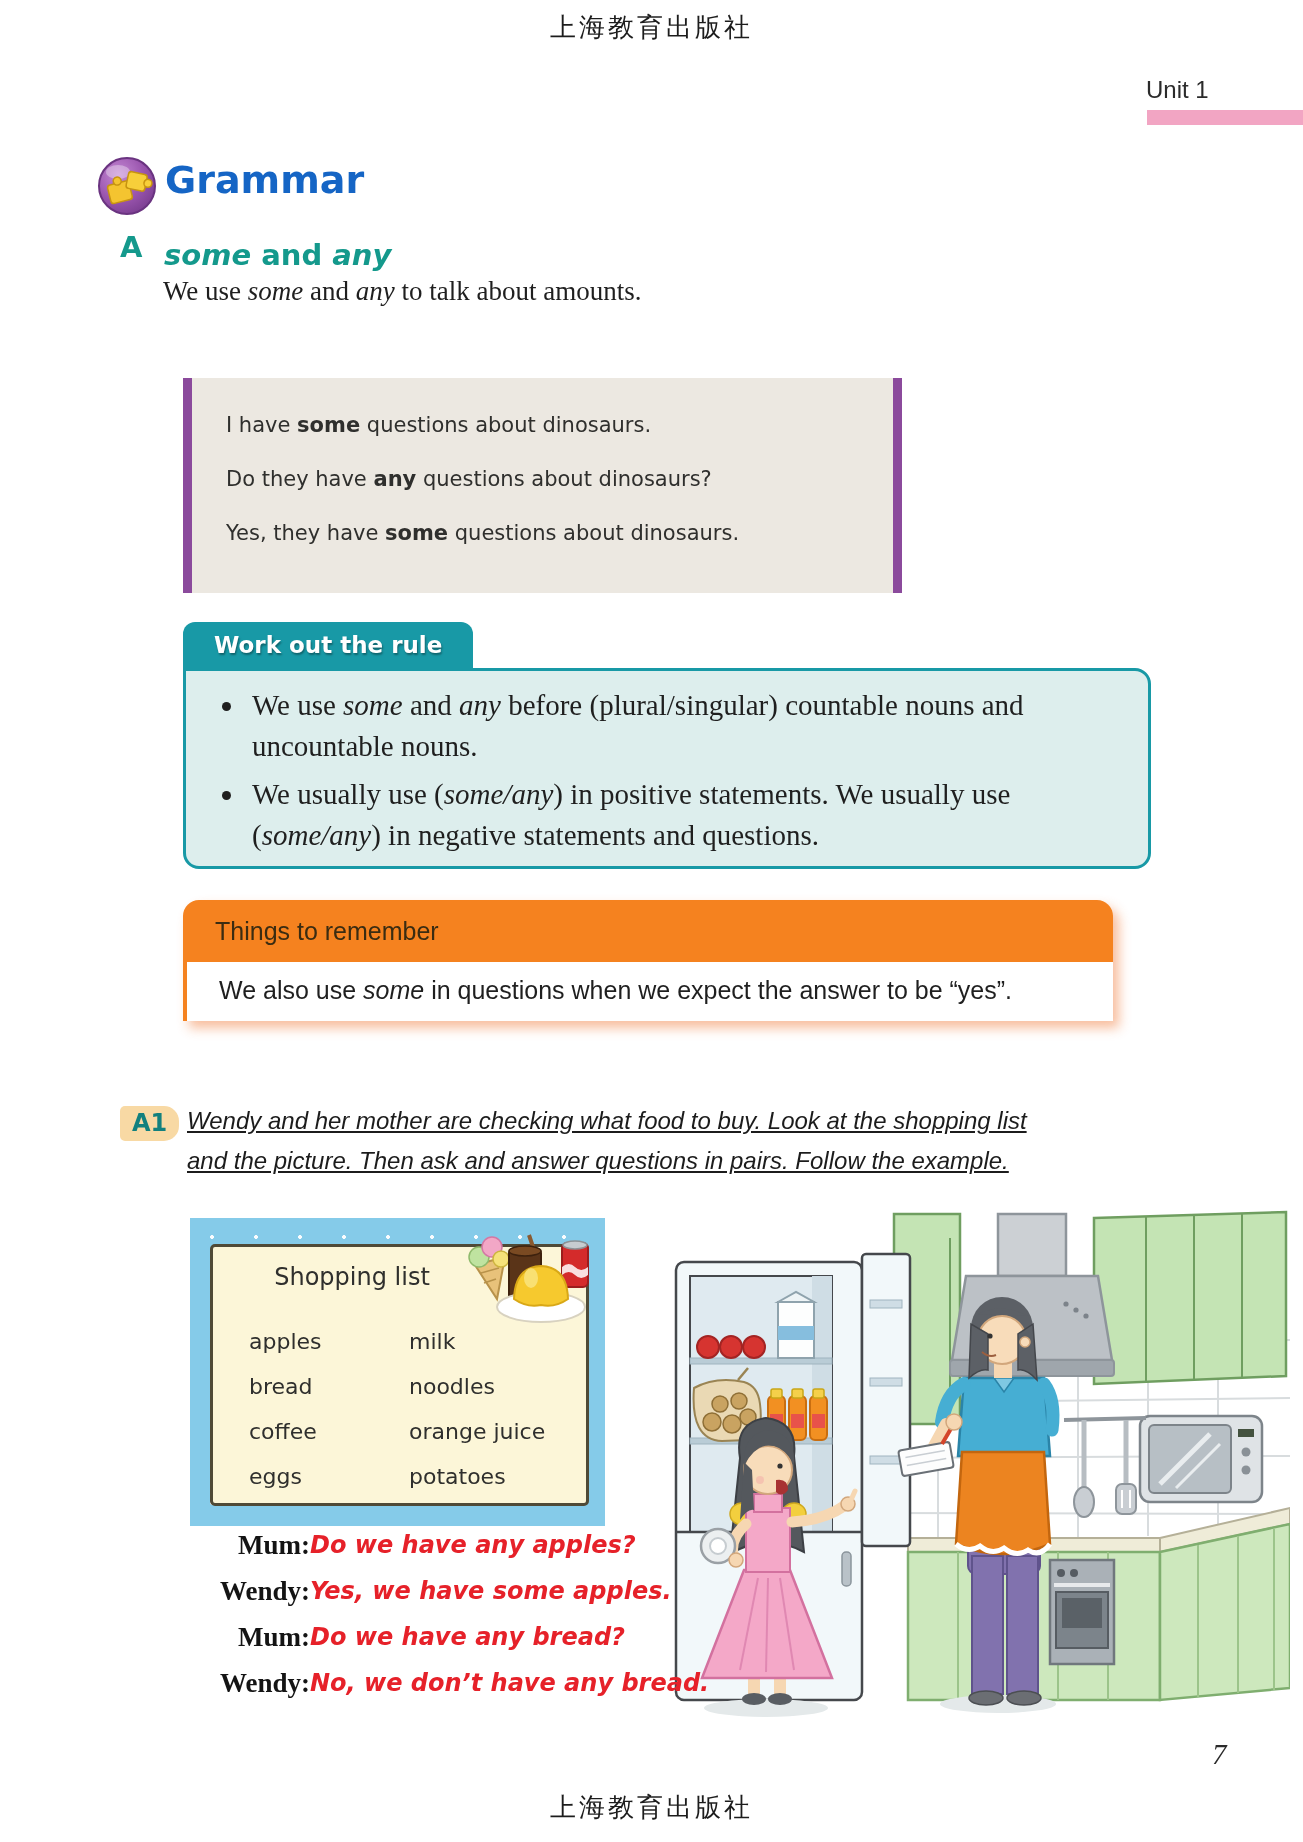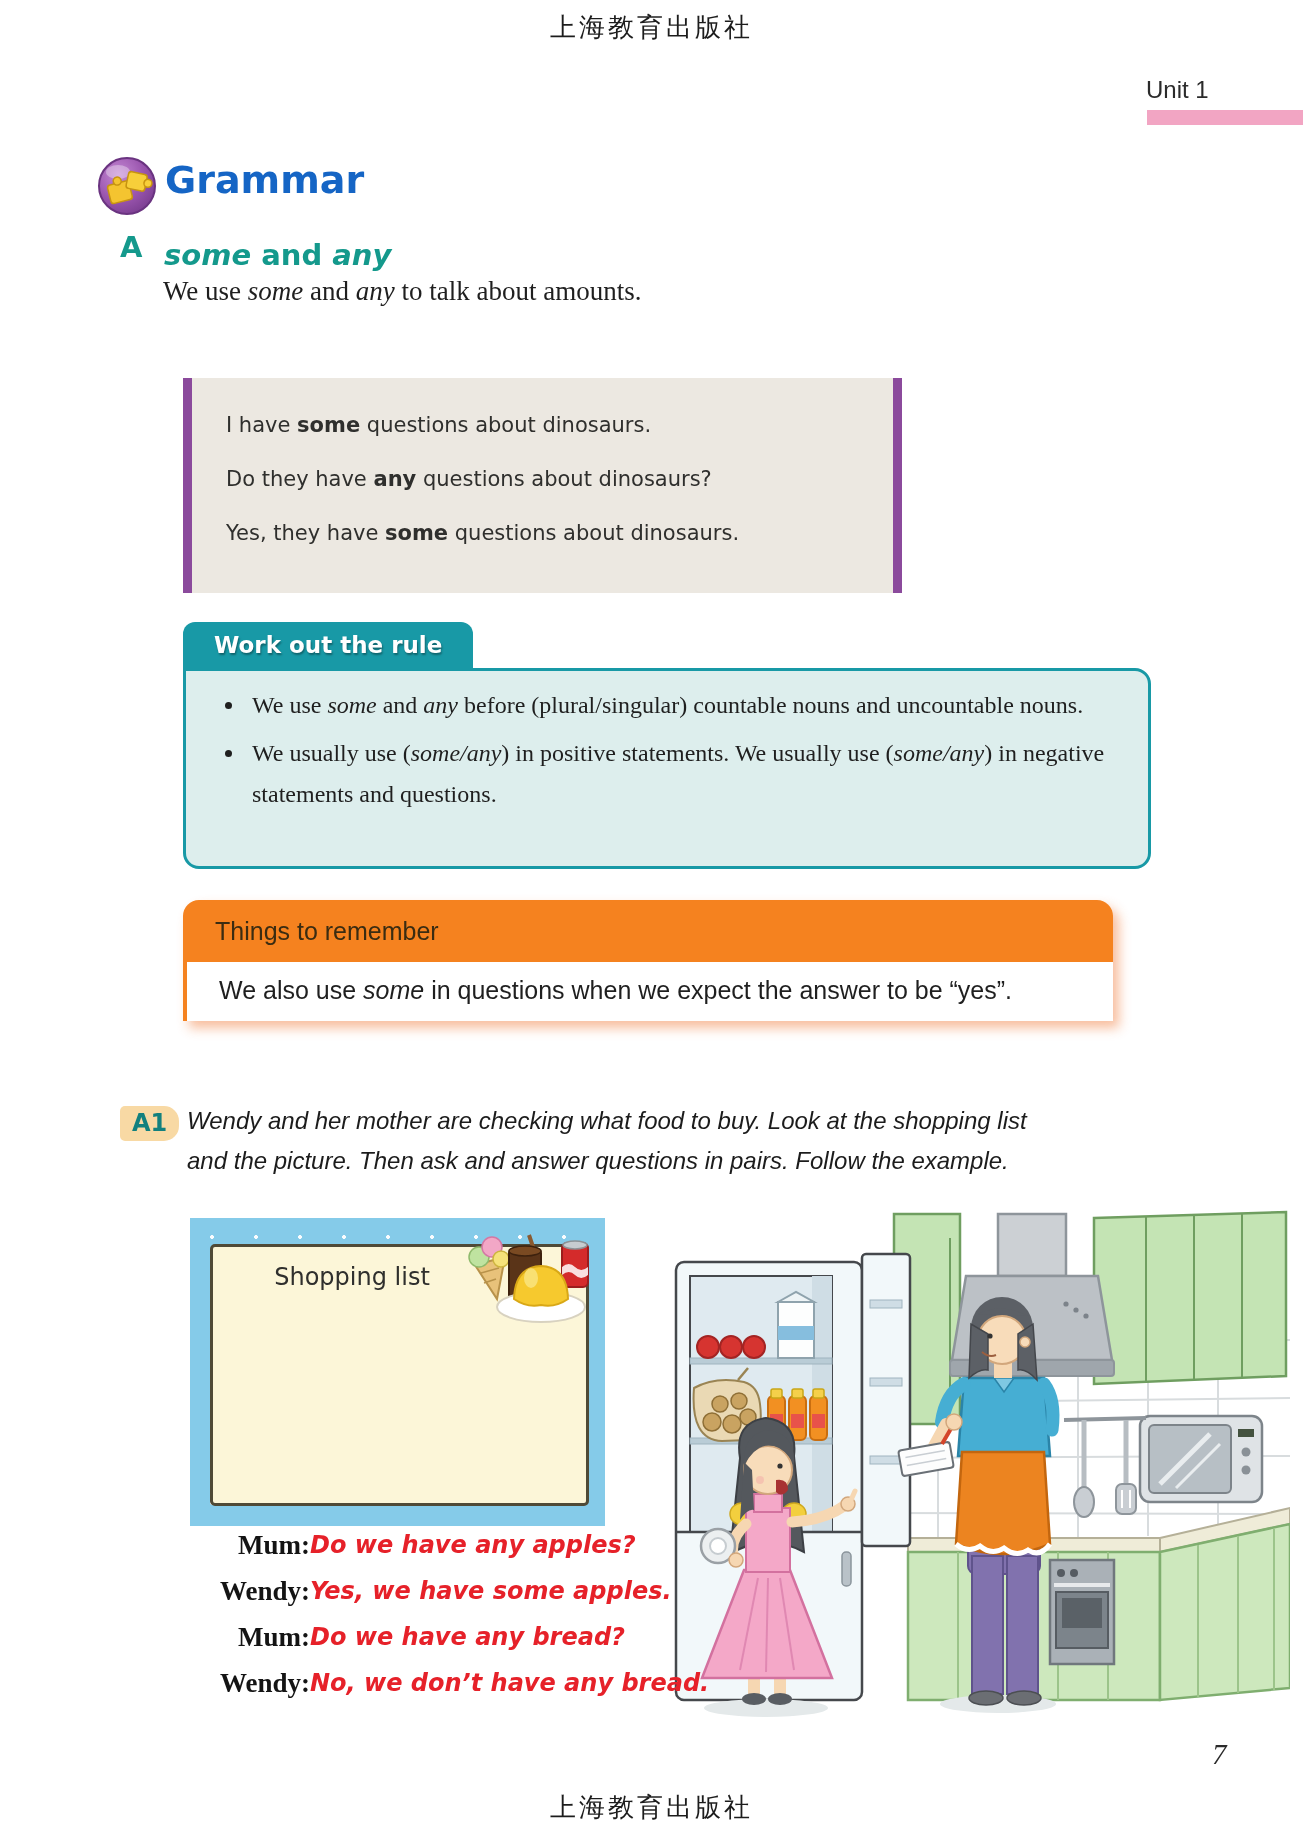--- a/index.html
+++ b/index.html
@@ -41,21 +41,21 @@
   .ex-line{height:54px;line-height:54px;font-size:21px;color:#2f2f2d;
            font-family:"DejaVu Sans",sans-serif;white-space:nowrap;}
 
   
   .rule-badge{top:622px;left:183px;height:47px;line-height:47px;padding:0 31px;
               background:#1899a6;color:#ffffff;font-weight:700;font-size:23px;
               font-family:"DejaVu Sans",sans-serif;border-radius:12px 12px 0 0;
               text-shadow:1px 2px 2px rgba(0,0,0,.35);}
   .rule-box{top:668px;left:183px;width:968px;height:201px;background:#ddeeed;
             border:3px solid #1899a6;border-radius:0 16px 16px 16px;box-sizing:border-box;}
-  .rule-list{margin:14px 18px 0 34px;padding-left:26px;font-size:24px;color:#1f1f1f;
+  .rule-list{margin:14px 18px 0 34px;padding-left:26px;font-size:29px;color:#1f1f1f;
              font-family:"Liberation Serif",serif;}
   .rule-list li{line-height:41px;margin-bottom:7px;padding-left:6px;}
 
   
   .remember-box{top:900px;left:183px;width:930px;background:#ffffff;
                 border-radius:16px 16px 0 0;
                 box-shadow:6px 7px 12px rgba(240,110,40,.45);}
   .remember-header{height:62px;background:#f5821f;border-radius:16px 16px 0 0;
                    display:flex;align-items:center;padding-left:32px;}
   .remember-title{font-size:25px;color:#3a2c12;}
@@ -64,21 +64,21 @@
   .remember-questions{margin-top:12px;font-size:20px;color:#2f2f2d;
                       font-family:"DejaVu Sans",sans-serif;white-space:nowrap;}
   .q-left{display:inline-block;width:330px;}
   .q-right{display:inline-block;}
 
   
   .a1-badge{top:1106px;left:120px;padding:3px 12px 4px;background:#f8d9a4;
             border-radius:5px 15px 15px 5px;font-size:24px;font-weight:700;color:#12807e;
             font-family:"DejaVu Sans",sans-serif;}
   .a1-instruction{top:1101px;left:187px;font-size:24px;font-style:italic;color:#1c1c1c;
-                  line-height:40px;}
+                  line-height:40px;text-decoration:underline;}
 
   
   .shop-box{top:1218px;left:190px;width:415px;height:308px;background:#85cbe9;
             background-image:radial-gradient(circle,rgba(255,255,255,.95) 1.6px,rgba(255,255,255,0) 2.2px);
             background-size:44px 38px;}
   .shop-card{position:absolute;left:20px;top:26px;right:16px;bottom:20px;background:#fcf6d8;
              border:3px solid #4f4a37;border-radius:5px;}
   .shop-title{position:absolute;top:16px;left:24px;width:230px;text-align:center;
               font-size:24px;color:#2f2f2d;font-family:"DejaVu Sans",sans-serif;}
   .shop-icons{position:absolute;top:-14px;right:-8px;}
@@ -187,20 +187,34 @@
           <rect x="103" y="10" width="26" height="44" rx="5" fill="#d42b2b" stroke="#9c1d1d" stroke-width="2"></rect>
           <ellipse cx="116" cy="12" rx="12" ry="4" fill="#c6ccd0" stroke="#8c9296" stroke-width="1.5"></ellipse>
           <path d="M103,34 Q110,28 116,34 Q122,40 129,34 L129,42 Q122,48 116,42 Q110,36 103,42 Z" fill="#ffffff" opacity="0.85"></path>
         </g>
         <g>
           <ellipse cx="82" cy="74" rx="44" ry="15" fill="#ffffff" stroke="#d8d2c0" stroke-width="2"></ellipse>
           <path d="M55,66 Q56,34 82,33 Q108,34 109,66 Q96,75 82,72 Q68,75 55,66 Z" fill="#f6c92e" stroke="#d9a816" stroke-width="2"></path>
           <ellipse cx="72" cy="45" rx="7" ry="10" fill="#fae27a" opacity="0.9"></ellipse>
         </g>
       </svg>
+      <div class="shop-items">
+        <div class="shop-col">
+          <div class="shop-item">apples</div>
+          <div class="shop-item">bread</div>
+          <div class="shop-item">coffee</div>
+          <div class="shop-item">eggs</div>
+        </div>
+        <div class="shop-col right">
+          <div class="shop-item">milk</div>
+          <div class="shop-item">noodles</div>
+          <div class="shop-item">orange juice</div>
+          <div class="shop-item">potatoes</div>
+        </div>
+      </div>
     </div>
   </div>
 
   <svg class="abs kitchen" width="692" height="512" viewBox="0 0 692 512">
 
     <g stroke="#d8dcde" stroke-width="2">
       <line x1="262" y1="140" x2="692" y2="132"></line>
         <line x1="262" y1="195" x2="692" y2="190"></line>
       <line x1="262" y1="250" x2="692" y2="248"></line>
         <line x1="262" y1="305" x2="692" y2="306"></line>

